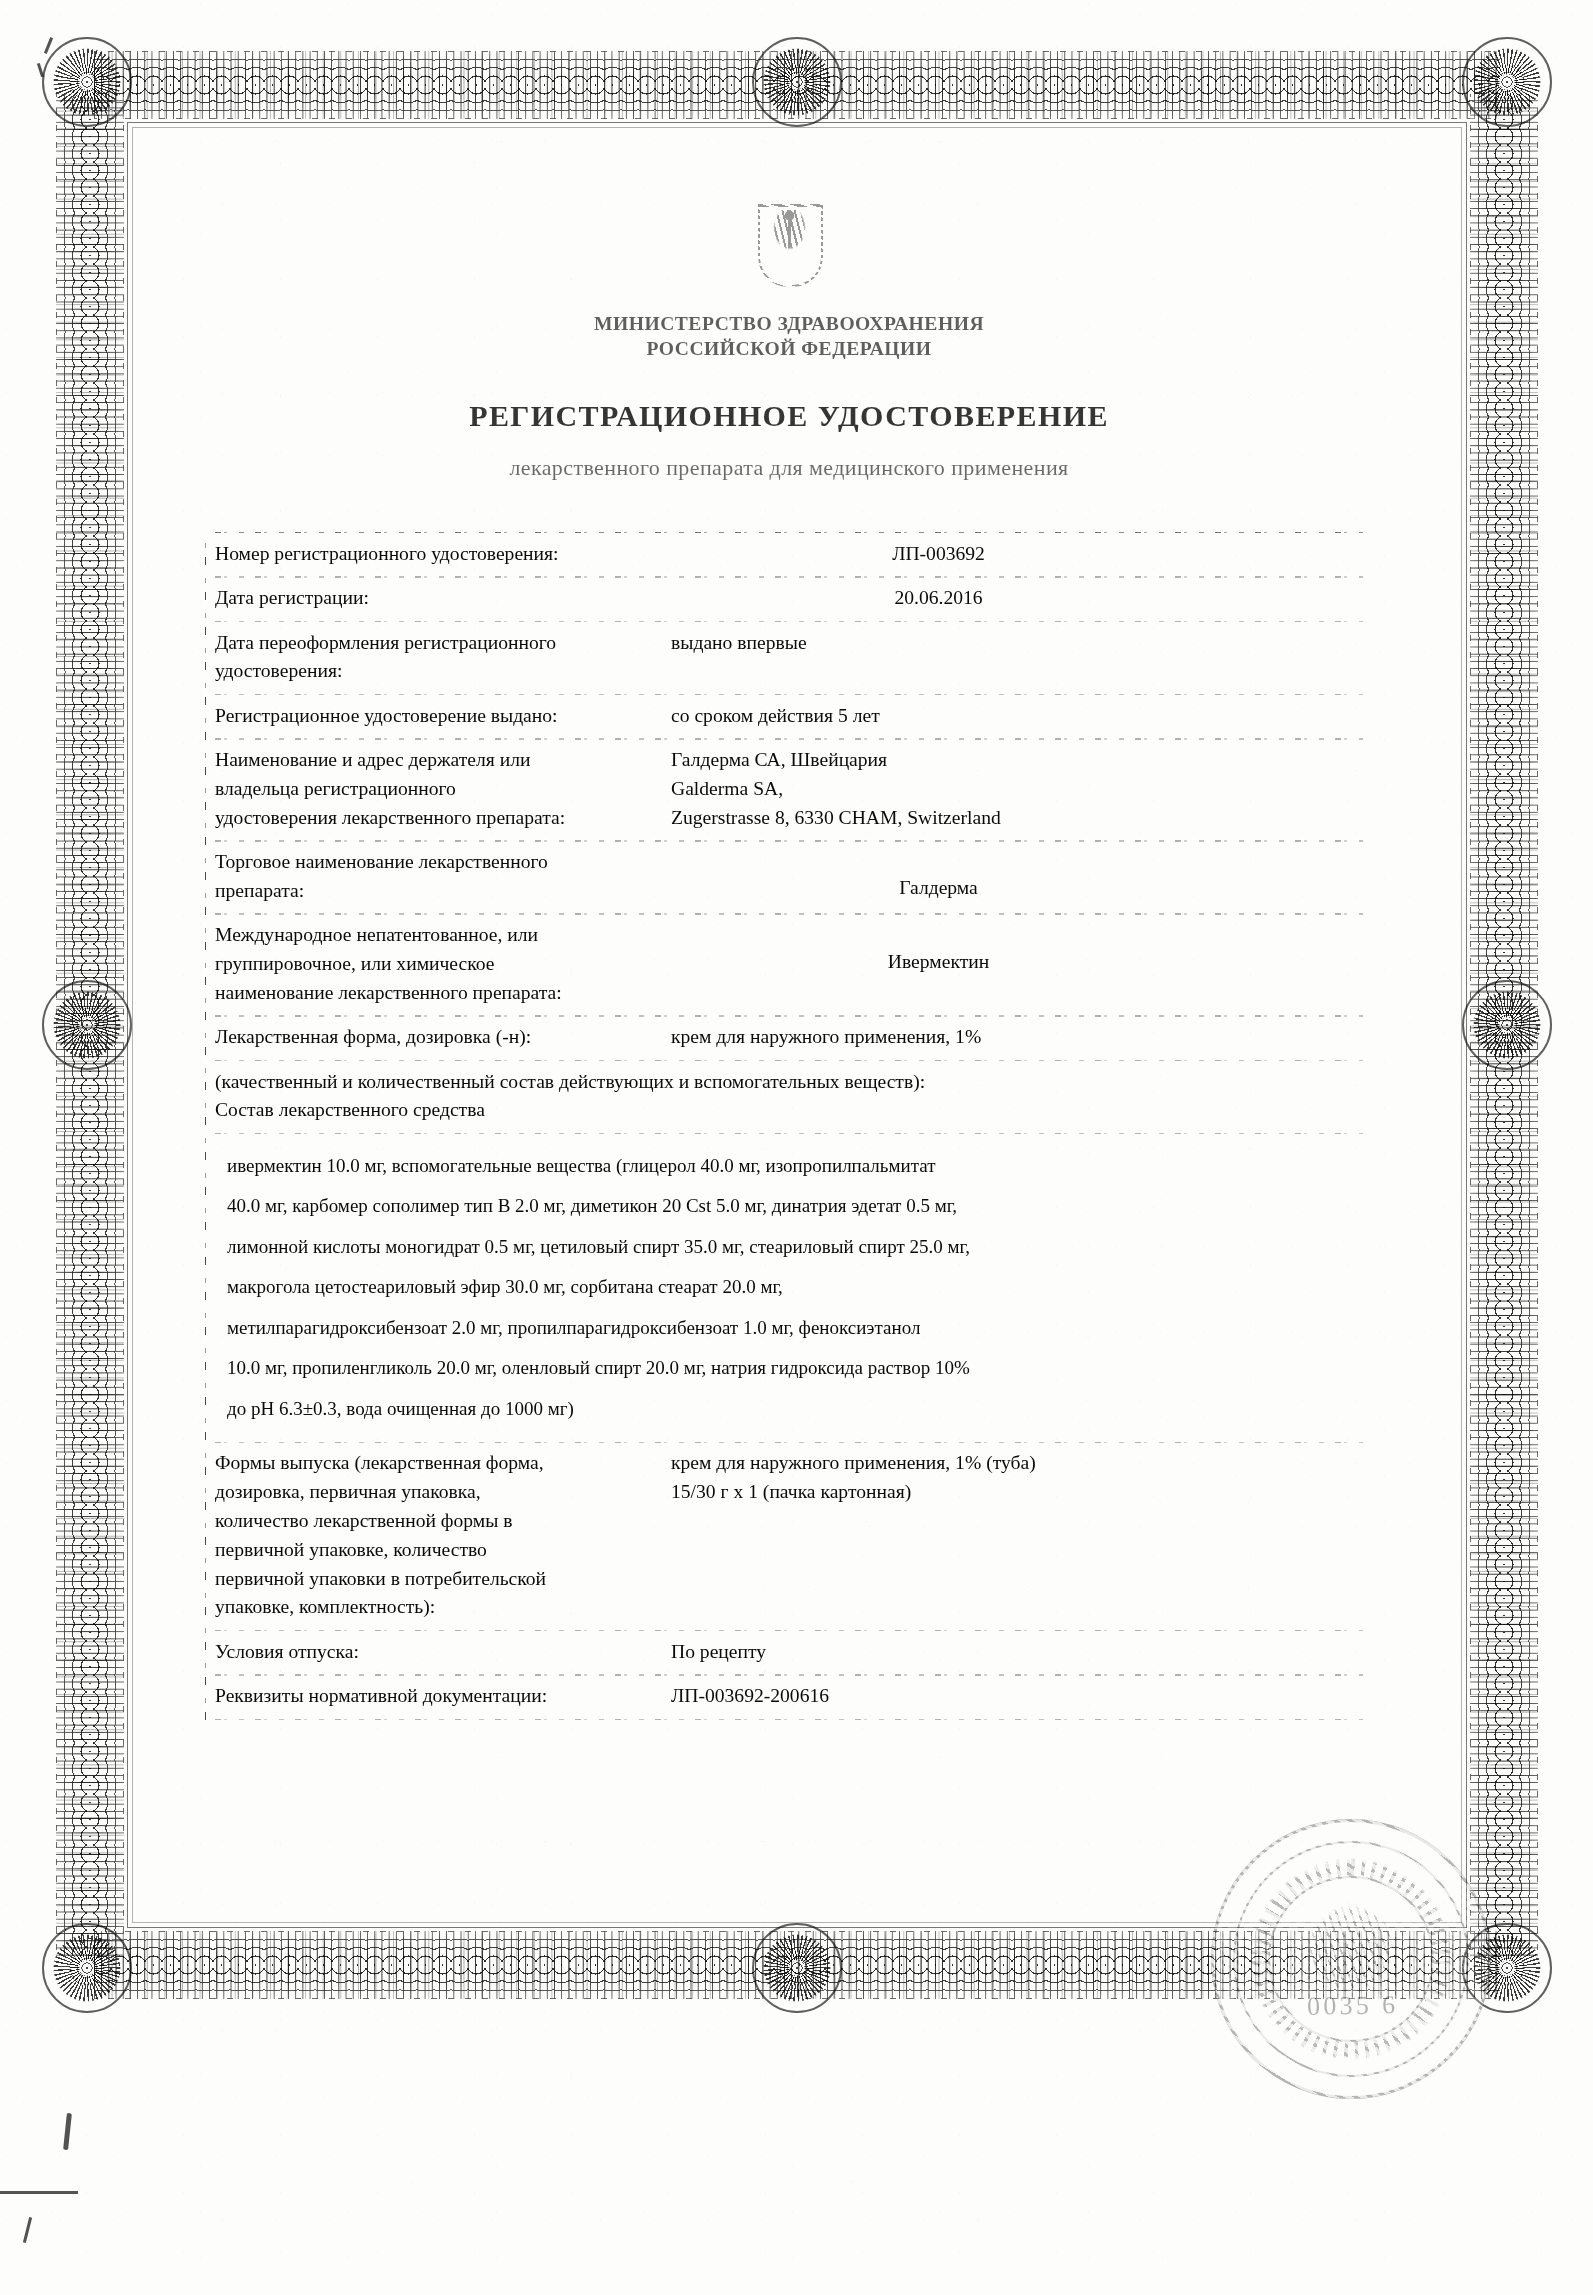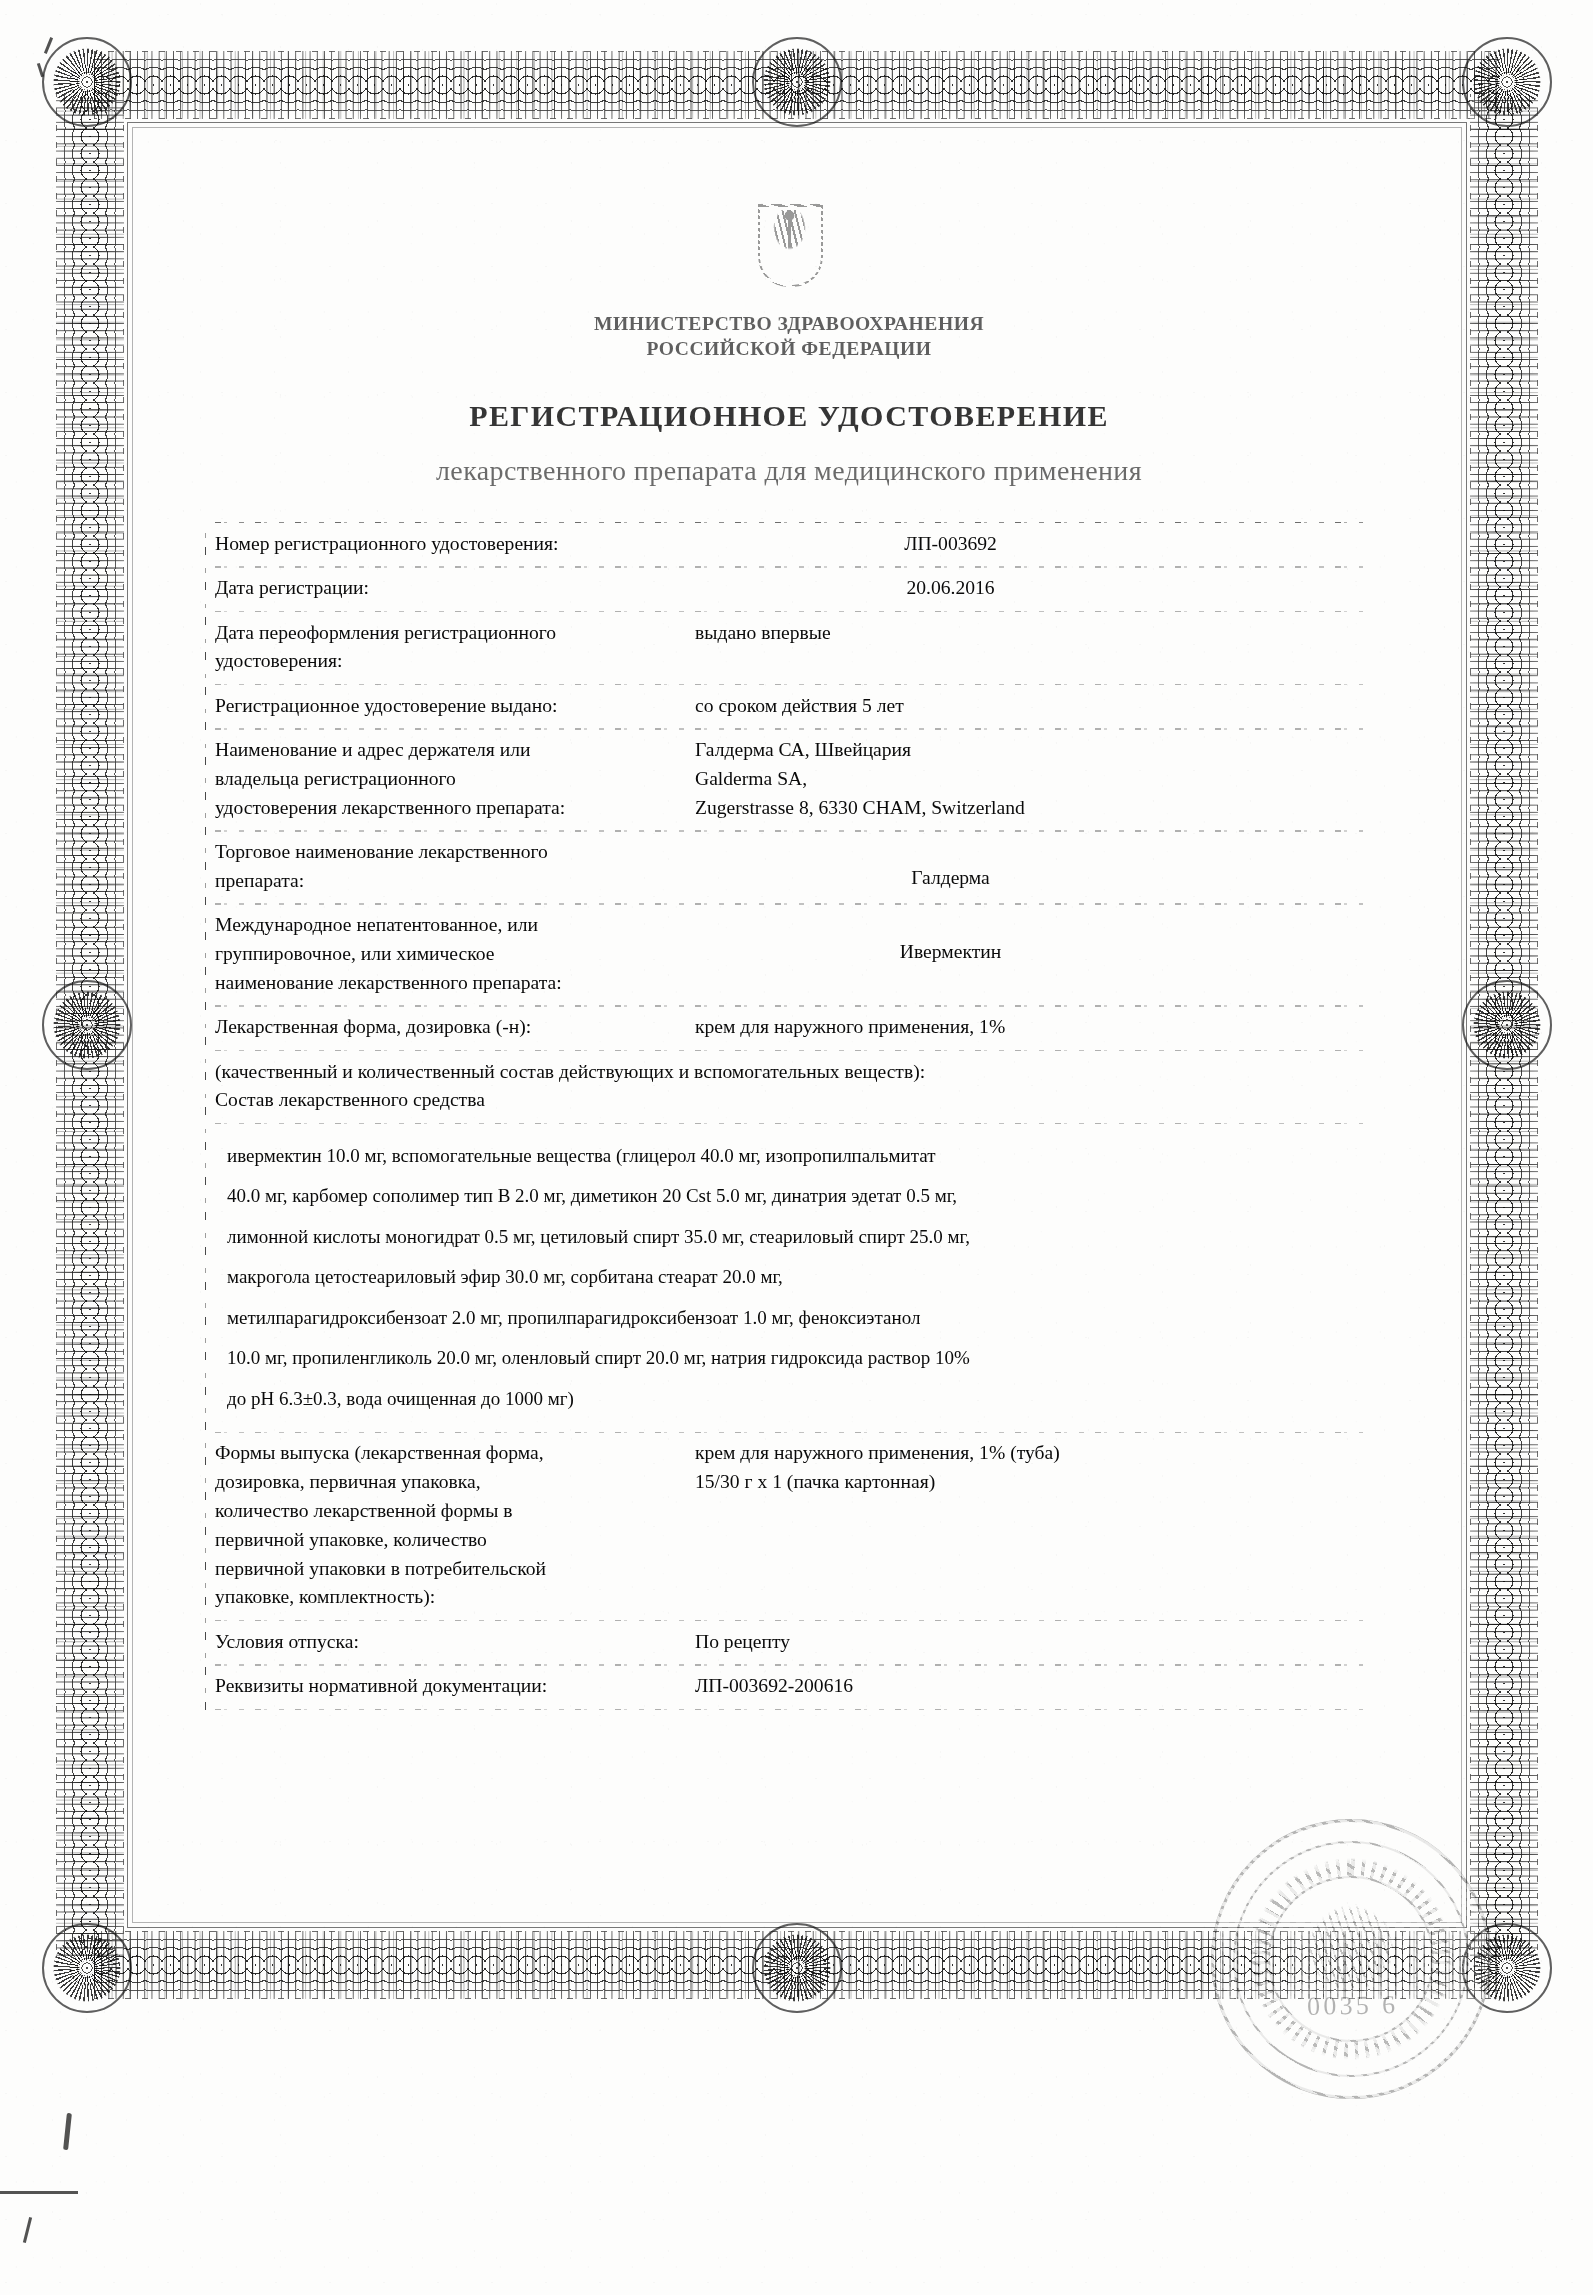--- a/index.html
+++ b/index.html
@@ -127,22 +127,22 @@
     text-align:center;font-size:19.6px;line-height:1.30;letter-spacing:0.5px;
     font-weight:700;opacity:.62;margin-bottom:37px;
   }
   .ministry div{filter:contrast(1.4);}
 
   .doc-title{
     text-align:center;font-size:30px;font-weight:700;letter-spacing:1.4px;
     margin-bottom:22px;opacity:.82;
   }
   .doc-subtitle{
-    text-align:center;font-size:28px;letter-spacing:0.4px;
-    margin-bottom:35px;opacity:.60;
+    text-align:center;font-size:22px;letter-spacing:0.4px;
+    margin-bottom:51px;opacity:.60;
   }
 
   
   .sep{
     height:1.3px;margin:0;width:100%;
     background-image:
       repeating-linear-gradient(90deg,
         rgba(12,12,12,.80) 0 5.9px, transparent 5.9px 9px,
         rgba(12,12,12,.45) 9px 11.7px, transparent 11.7px 24px,
         rgba(12,12,12,.62) 24px 29px, transparent 29px 40px);
@@ -151,21 +151,21 @@
   .sep.faint{opacity:.40;}
 
   .rows{position:relative;}
   .rows::before{
     content:"";position:absolute;left:-10.4px;top:0;bottom:0;width:1.3px;
     background-image:repeating-linear-gradient(0deg,
       rgba(12,12,12,.75) 0 7.8px, transparent 7.8px 17px,
       rgba(12,12,12,.4) 17px 21.5px, transparent 21.5px 35px);
   }
 
-  .row{display:flex;align-items:flex-start;padding:6.5px 0 7.8px;gap:24px;}
+  .row{display:flex;align-items:flex-start;padding:6.5px 0 7.8px;}
   .row .lbl{
     width:456px;flex:0 0 456px;font-size:19.6px;line-height:1.47;
     padding-right:10.4px;box-sizing:border-box;
   }
   .row .val{
     flex:1;font-size:19.6px;line-height:1.47;
   }
   .row .val.center{text-align:center;padding-right:157px;}
   .row.full{display:block;}
   .row.full .lbl{width:auto;flex:none;padding-right:0;}

